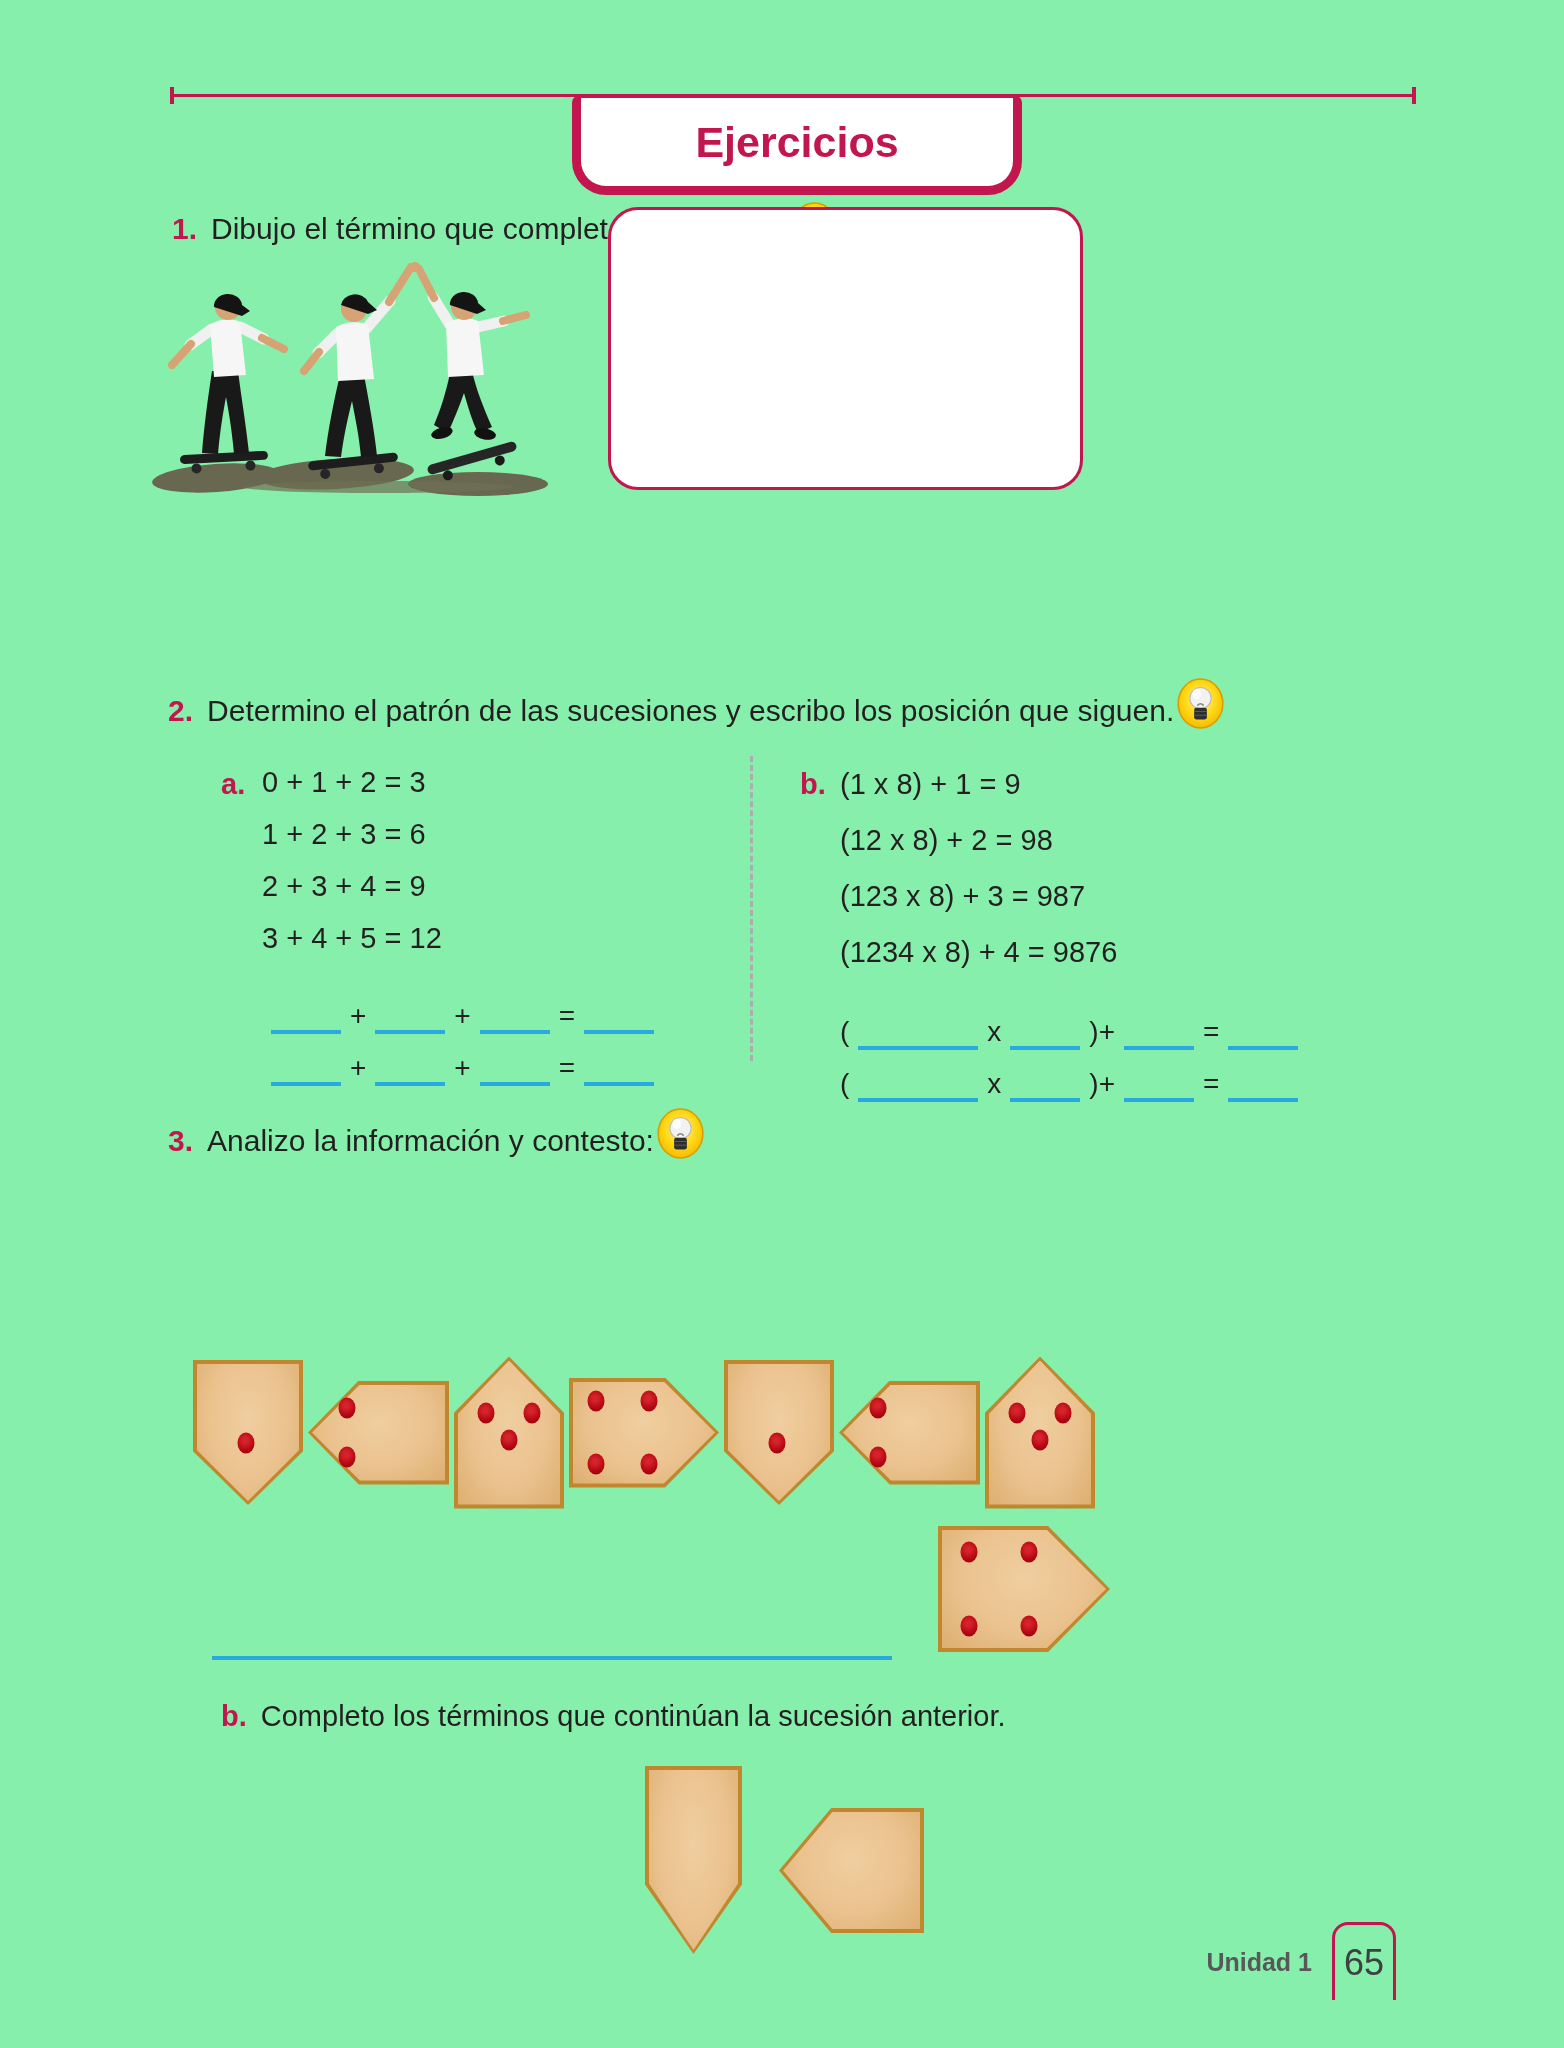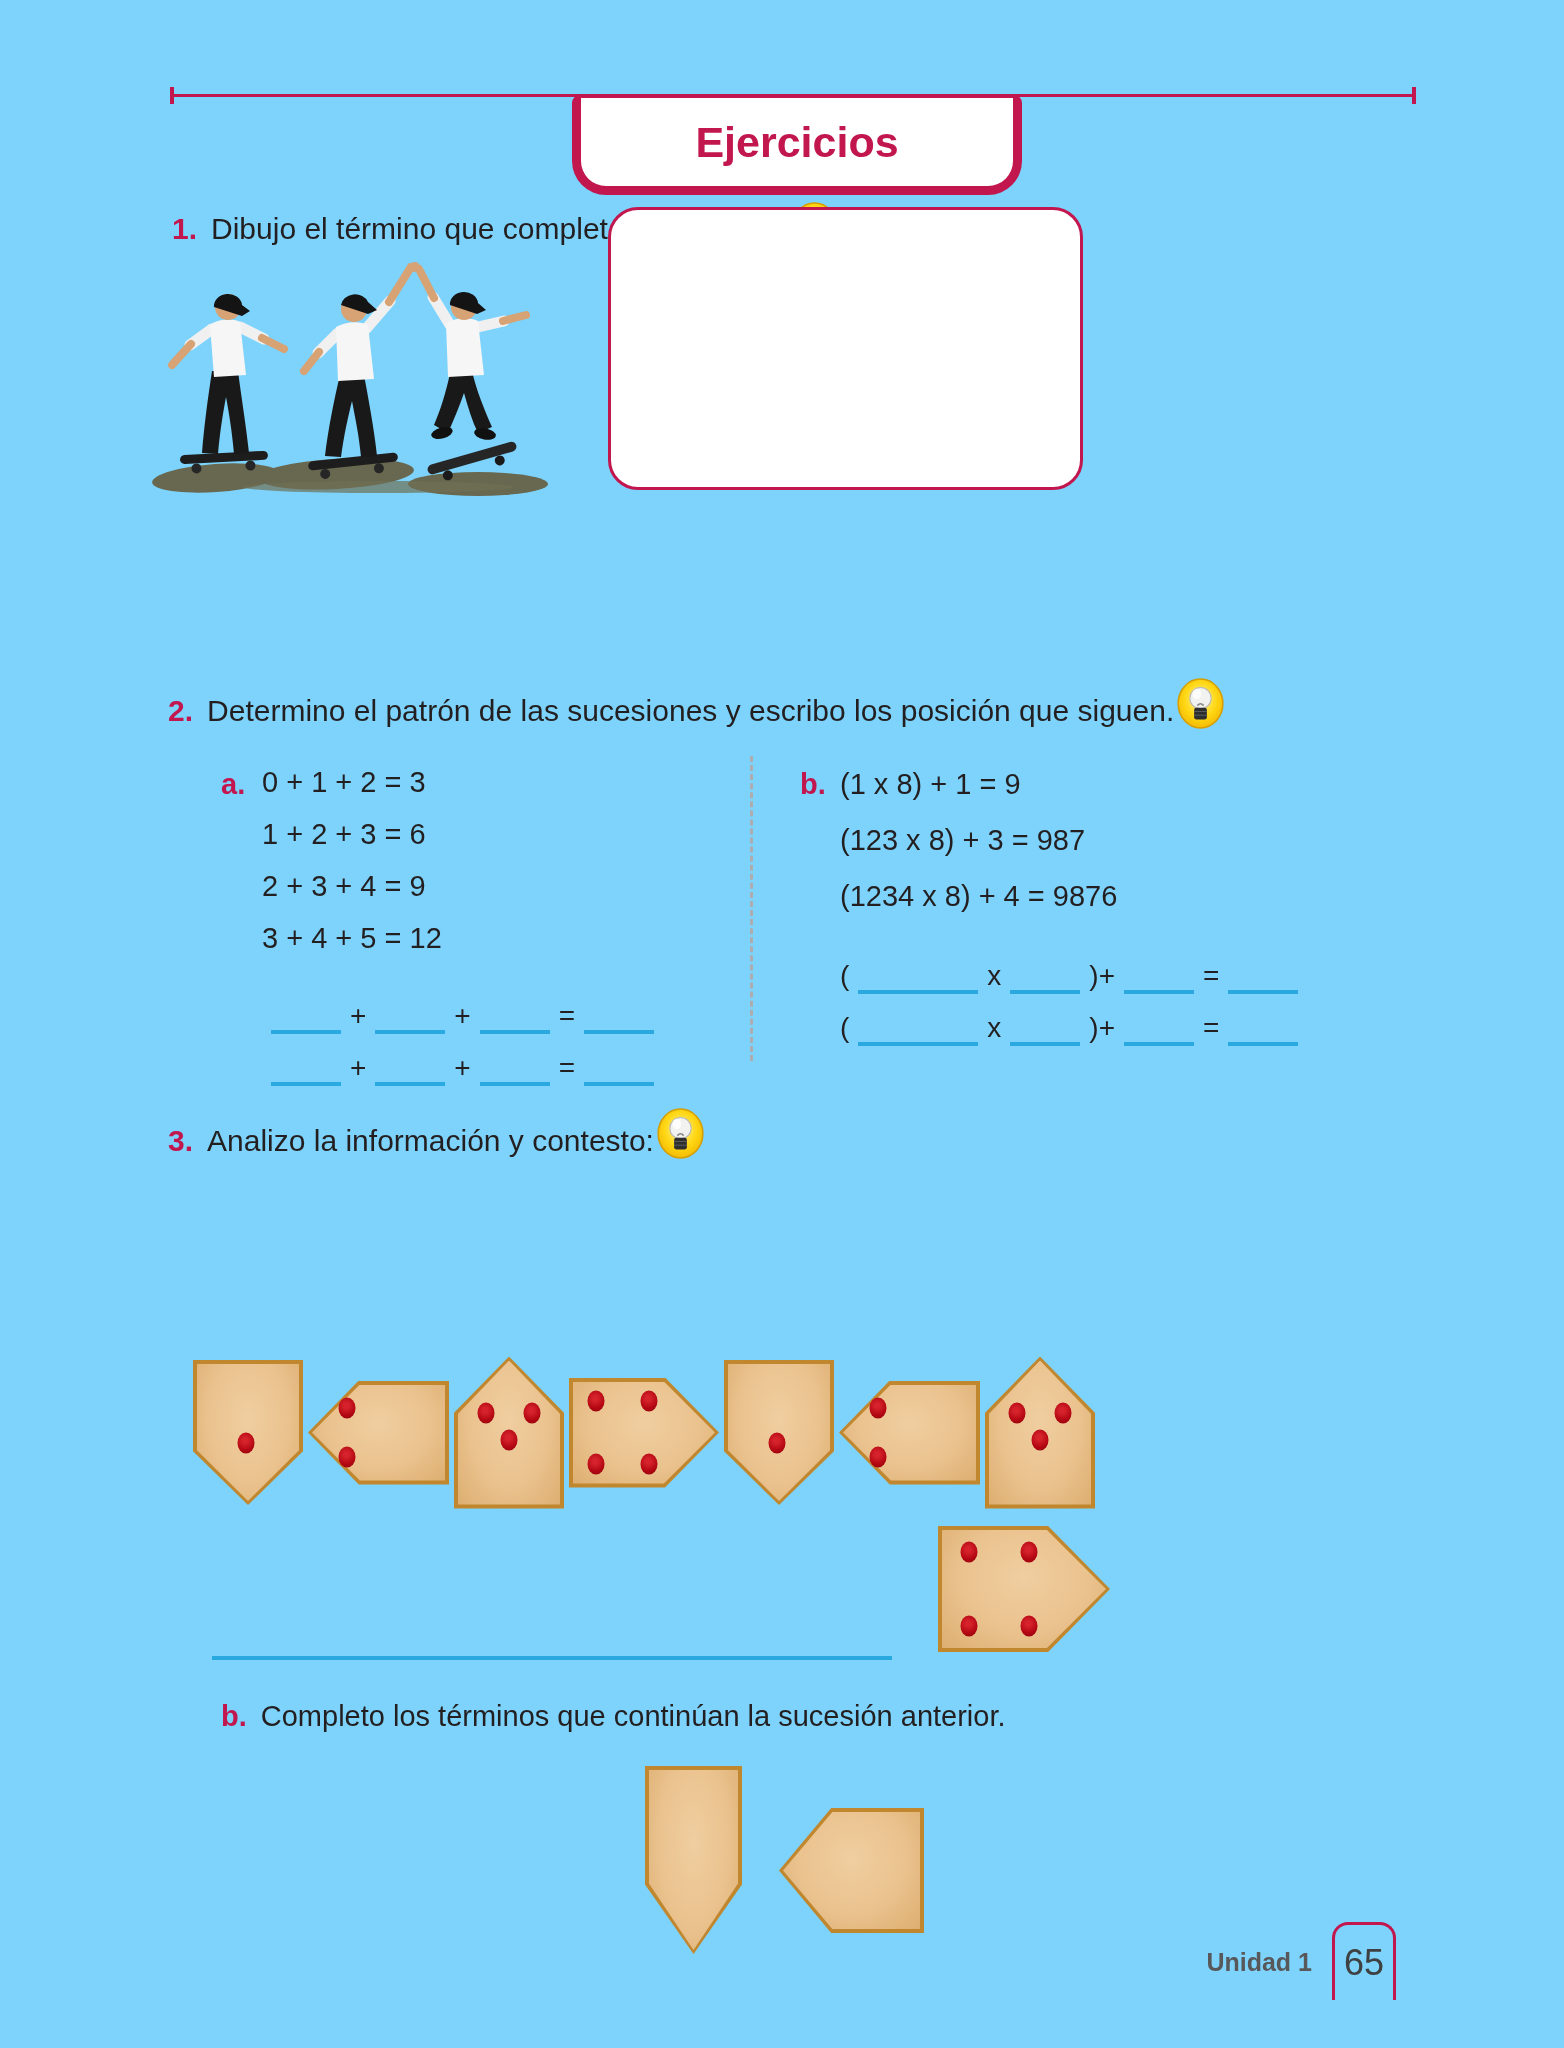--- a/index.html
+++ b/index.html
@@ -1,16 +1,16 @@
 <!DOCTYPE html>
 <html><head>
 <meta charset="utf-8">
 <style>
   html,body{margin:0;padding:0;background:#e8e8e8;}
-  .page{position:relative;width:1564px;height:2048px;background:#7dd3fc;margin:0 auto;
+  .page{position:relative;width:1564px;height:2048px;background:#86efac;margin:0 auto;
         font-family:"Liberation Sans", sans-serif;color:#231F20;overflow:hidden;}
 
   
   .rule{position:absolute;left:170px;top:94px;width:1246px;height:3px;background:#C2174E;}
   .rule::before,.rule::after{content:"";position:absolute;top:-7px;width:4px;height:17px;background:#C2174E;}
   .rule::before{left:0;} .rule::after{right:0;}
   .tab{position:absolute;left:572px;top:95px;width:450px;height:100px;background:#fff;
        border:9px solid #C2174E;border-top-width:3px;border-radius:8px 8px 34px 34px;
        display:flex;align-items:center;justify-content:center;box-sizing:border-box;}
   .tab-title{font-size:43px;font-weight:bold;color:#C2174E;letter-spacing:0px;}
@@ -189,20 +189,21 @@
         <span class="op">=</span>
         <span class="blank"></span>
       </div>
     </div>
 
   <div class="divider"></div>
 
   <span class="col-label sublabel" style="left:800px;top:768px;">b.</span>
   <div class="rows colb" style="left:840px;top:756px;">
       <div class="eq">(1 x 8) + 1 = 9</div>
+      <div class="eq">(12 x 8) + 2 = 98</div>
       <div class="eq">(123 x 8) + 3 = 987</div>
       <div class="eq">(1234 x 8) + 4 = 9876</div>
       <div style="height: 26px;"></div>
       <div class="blank-row">
         <span class="op">(</span>
         <span class="blank wide"></span>
         <span class="op">x</span>
         <span class="blank"></span>
         <span class="op">)</span>
         <span class="op">+</span>

